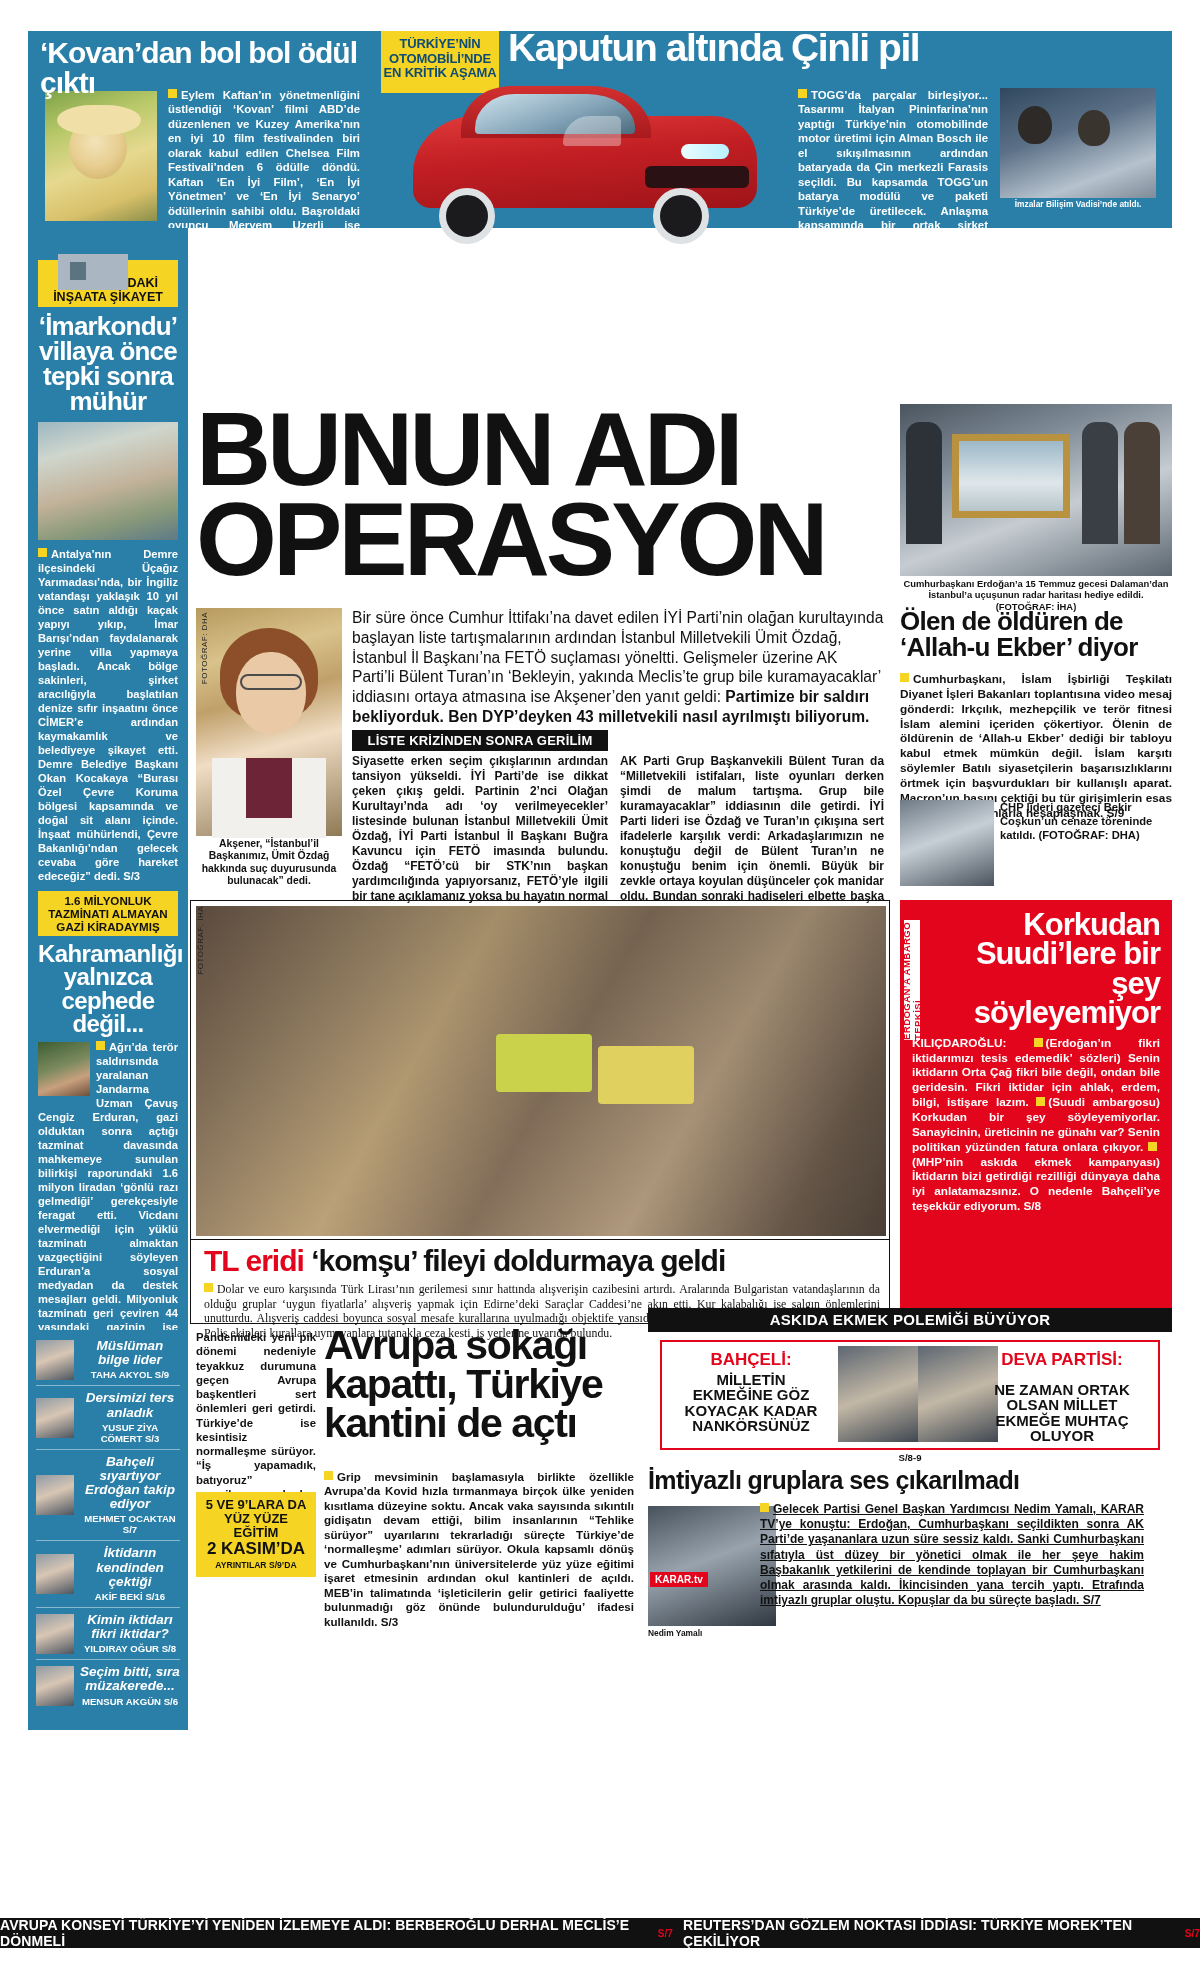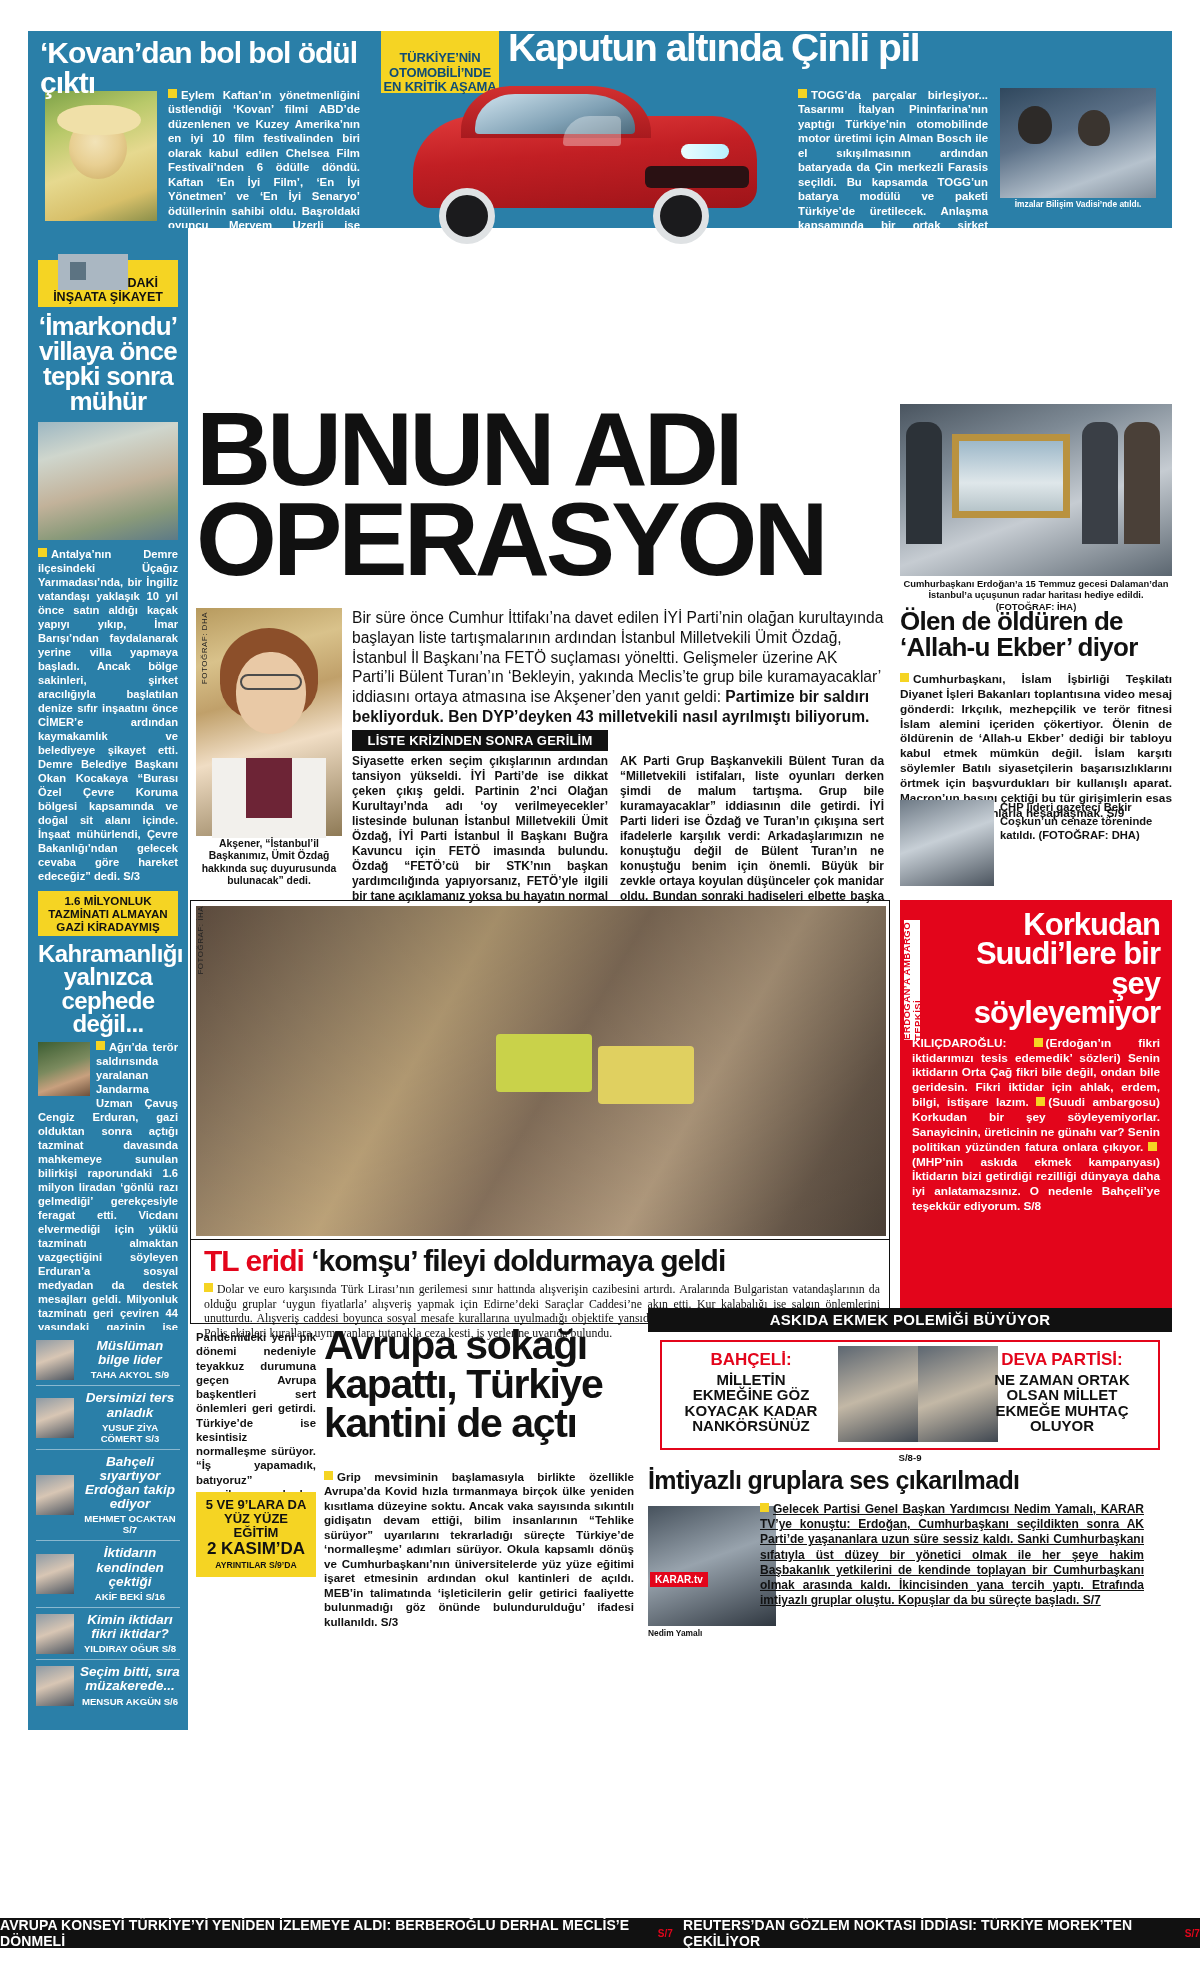--- a/index.html
+++ b/index.html
@@ -35,21 +35,21 @@
     font-size:30px; font-weight:bold; letter-spacing:-1px; line-height:1;
     font-family:"Liberation Sans", sans-serif;
   }
   .kovan-text{
     position:absolute; left:168px; top:88px; width:192px; color:#fff;
     font-size:11.4px; line-height:1.27; text-align:justify; font-weight:600;
   }
   .togg-kicker{
     position:absolute; left:381px; top:31px; width:118px; height:62px;
     background:#f5d423; color:#0f4c75; font-weight:bold; font-size:13px;
-    line-height:1.12; text-align:center; padding-top:20px; letter-spacing:-.2px;
+    line-height:1.12; text-align:center; padding-top:6px; letter-spacing:-.2px;
   }
   .kaput-title{
     position:absolute; left:508px; top:28px; width:520px; color:#fff;
     font-size:39px; font-weight:bold; letter-spacing:-1.4px; line-height:1;
   }
   .car {
     position:absolute; left:395px; top:78px; width:380px; height:160px;
   }
   .car-body{
     position:absolute; left:18px; top:38px; width:344px; height:92px;
@@ -306,21 +306,21 @@
   }
   .br-box{
     position:absolute; left:660px; top:1340px; width:500px; height:110px;
     border:2px solid #e3051b;
   }
   .br-l{position:absolute; left:14px; top:8px; width:150px; text-align:center;}
   .br-l .n{color:#e3051b; font-size:17px; font-weight:bold;}
   .br-l .t{font-size:15px; font-weight:bold; line-height:1.02; margin-top:2px;}
   .br-r{position:absolute; right:12px; top:8px; width:168px; text-align:center;}
   .br-r .n{color:#e3051b; font-size:17px; font-weight:bold;}
-  .br-r .t{font-size:15px; font-weight:bold; line-height:1.02; margin-top:2px;}
+  .br-r .t{font-size:15px; font-weight:bold; line-height:1.02; margin-top:12px;}
   .br-faces{position:absolute; left:176px; top:4px; width:160px; height:96px; display:flex;}
   .face{flex:1; background:linear-gradient(160deg,#5c6671,#c3b8a6 50%,#3f4751);}
   .br-page{position:absolute; left:660px; top:1452px; width:500px; text-align:center; font-size:9.6px; font-weight:bold;}
 
   .br2-head{
     position:absolute; left:648px; top:1468px; width:524px;
     font-size:25px; font-weight:bold; line-height:1; letter-spacing:-.6px;
   }
   .br2-photo{
     position:absolute; left:648px; top:1506px; width:128px; height:120px;

